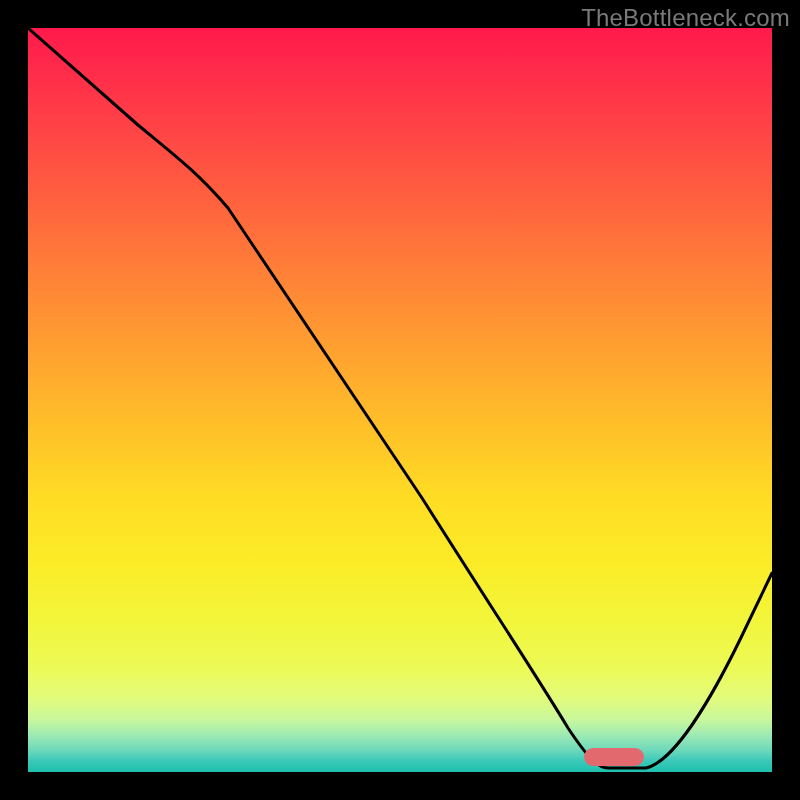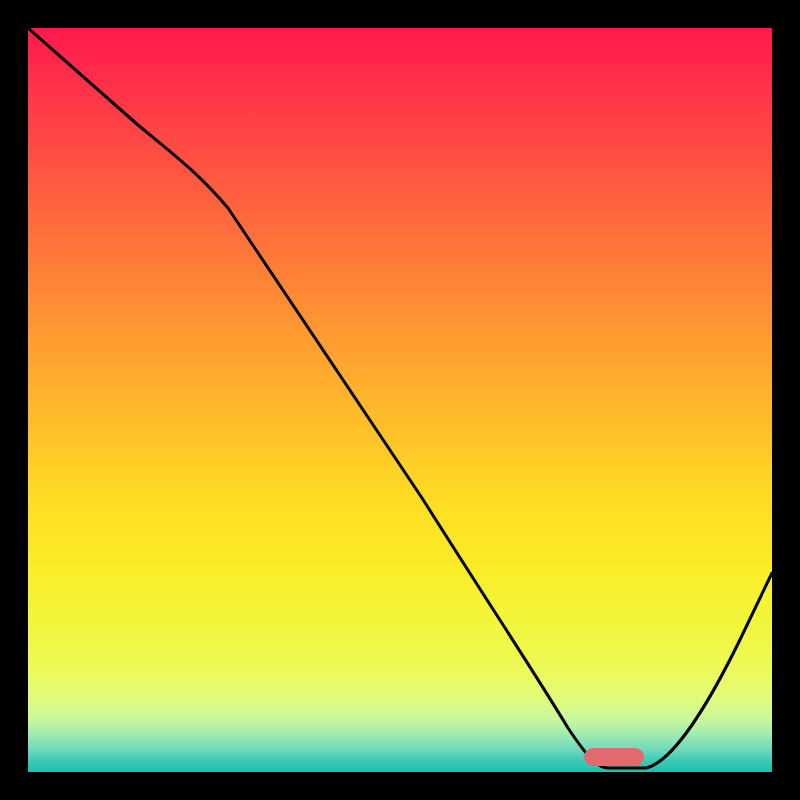--- a/index.html
+++ b/index.html
@@ -80,20 +80,21 @@
     border-radius: 9px;
     z-index: 3;
     background: #e26a6e;
   }
 </style>
 </head>
 <body>
 
 <div class="frame">
 
+  <div class="watermark">TheBottleneck.com</div>
 
   <div class="plot-area">
     <div class="gradient"></div>
 
     <svg class="overlay" viewBox="0 0 744 744" preserveAspectRatio="none">
       <path fill="none" stroke="#000" stroke-width="3" stroke-linecap="round" stroke-linejoin="round" d="M 0 0 L 110 97 C 150 130 170 145 200 180 L 394 470 C 470 590 510 650 540 700 C 560 730 570 740 580 740 L 618 740 C 644 734 680 680 720 595 L 744 545"></path>
     </svg>
 
     <div class="marker" style="left:556px;top:720px;width:60px;height:18px;background:#e26a6e;"></div>
   </div>

